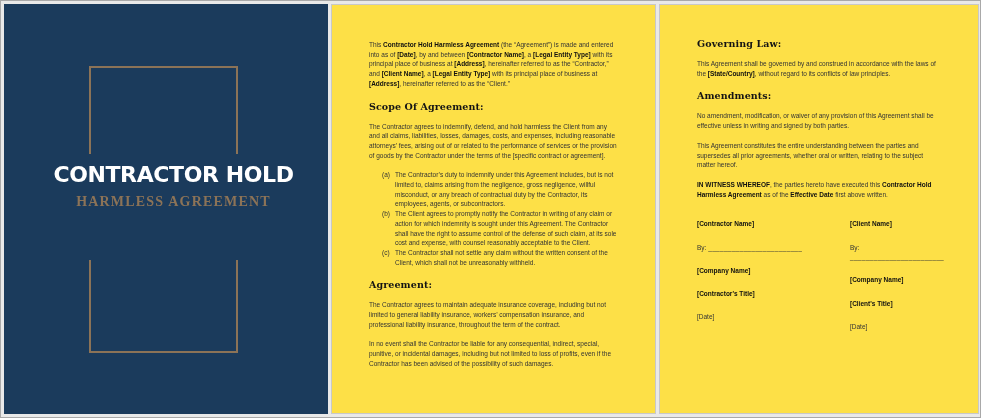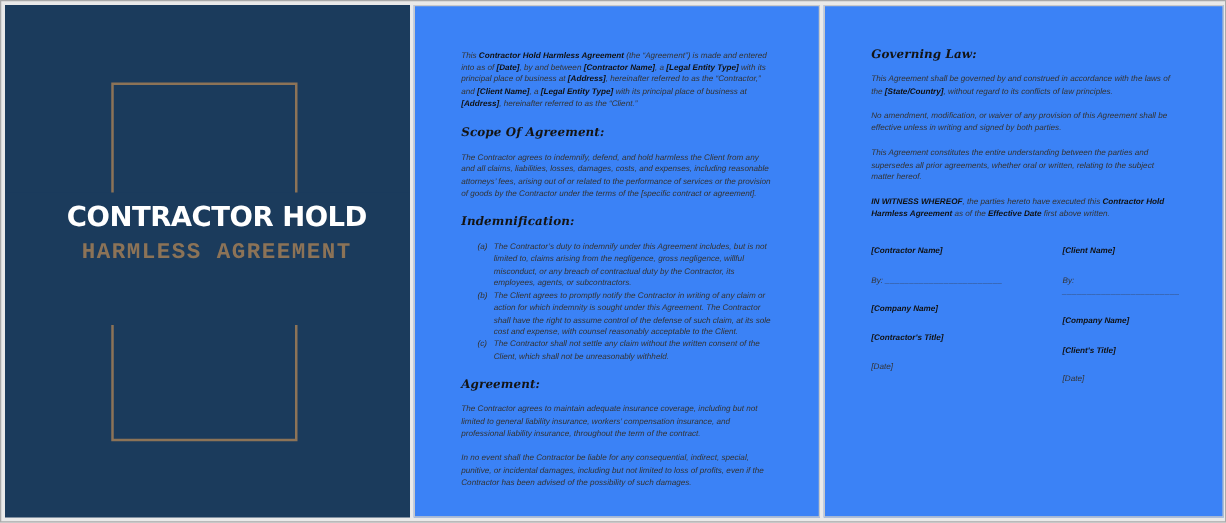--- a/index.html
+++ b/index.html
@@ -32,26 +32,26 @@
     display:flex;flex-direction:column;align-items:center;justify-content:flex-start;
     padding-top:8px;
     padding-left:15px;
   }
   .cover-title{
     font-family:"DejaVu Sans",sans-serif;font-weight:800;
     font-size:22px;line-height:26px;letter-spacing:-0.4px;
     color:#ffffff;white-space:nowrap;
   }
   .cover-subtitle{
-    font-family:Liberation Mono, monospace;font-weight:700;
-    font-size:18px;line-height:24px;letter-spacing:1.2px;
+    font-family:Liberation Serif, serif;font-weight:700;
+    font-size:14px;line-height:24px;letter-spacing:1.2px;
     color:var(--tan);white-space:nowrap;margin-top:2px;
   }
   
-  .docpage{background:#3b82f6;border:1px solid var(--page-border);color:var(--body-text);font-style:italic;}
+  .docpage{background:#fde047;border:1px solid var(--page-border);color:var(--body-text);}
   .terms{left:330px;width:325px;padding:35px 36px 24px 37px;}
   .sig{left:658px;width:320px;padding:33px 36px 20px 37px;}
   .docpage p{
     margin:0 0 10px 0;
     font-size:6.5px;line-height:9.7px;letter-spacing:0;
     color:var(--body-text);
   }
   .docpage b{color:var(--strong-text);}
   .docpage h3{
     font-family:"DejaVu Serif",serif;font-weight:bold;
@@ -87,21 +87,20 @@
       <div class="cover-subtitle">HARMLESS AGREEMENT</div>
     </div>
   </div>
 
   <div class="page docpage terms">
     <p>This <b>Contractor Hold Harmless Agreement</b> (the “Agreement”) is made and entered into as of <b>[Date]</b>, by and between <b>[Contractor Name]</b>, a <b>[Legal Entity Type]</b> with its principal place of business at <b>[Address]</b>, hereinafter referred to as the “Contractor,” and <b>[Client Name]</b>, a <b>[Legal Entity Type]</b> with its principal place of business at <b>[Address]</b>, hereinafter referred to as the “Client.”</p>
 
     <h3>Scope Of Agreement:</h3>
     <p>The Contractor agrees to indemnify, defend, and hold harmless the Client from any and all claims, liabilities, losses, damages, costs, and expenses, including reasonable attorneys’ fees, arising out of or related to the performance of services or the provision of goods by the Contractor under the terms of the [specific contract or agreement].</p>
 
-    <h3>Indemnification:</h3>
     <div class="list">
       <div class="li">
         <span class="marker">(a)</span>
         <span class="litext">The Contractor’s duty to indemnify under this Agreement includes, but is not limited to, claims arising from the negligence, gross negligence, willful misconduct, or any breach of contractual duty by the Contractor, its employees, agents, or subcontractors.</span>
       </div>
       <div class="li">
         <span class="marker">(b)</span>
         <span class="litext">The Client agrees to promptly notify the Contractor in writing of any claim or action for which indemnity is sought under this Agreement. The Contractor shall have the right to assume control of the defense of such claim, at its sole cost and expense, with counsel reasonably acceptable to the Client.</span>
       </div>
       <div class="li">
@@ -113,20 +112,21 @@
     <h3>Agreement:</h3>
     <p>The Contractor agrees to maintain adequate insurance coverage, including but not limited to general liability insurance, workers’ compensation insurance, and professional liability insurance, throughout the term of the contract.</p>
 
     <p>In no event shall the Contractor be liable for any consequential, indirect, special, punitive, or incidental damages, including but not limited to loss of profits, even if the Contractor has been advised of the possibility of such damages.</p>
   </div>
 
   <div class="page docpage sig">
     <h3>Governing Law:</h3>
     <p>This Agreement shall be governed by and construed in accordance with the laws of the <b>[State/Country]</b>, without regard to its conflicts of law principles.</p>
 
+    <h3>Amendments:</h3>
     <p>No amendment, modification, or waiver of any provision of this Agreement shall be effective unless in writing and signed by both parties.</p>
 
     <p>This Agreement constitutes the entire understanding between the parties and supersedes all prior agreements, whether oral or written, relating to the subject matter hereof.</p>
 
     <p class="witness"><b>IN WITNESS WHEREOF</b>, the parties hereto have executed this <b>Contractor Hold Harmless Agreement</b> as of the <b>Effective Date</b> first above written.</p>
 
     <div class="sig-grid">
       <div class="sig-col">
         <div class="sig-row bold">[Contractor Name]</div>
         <div class="sig-row">

